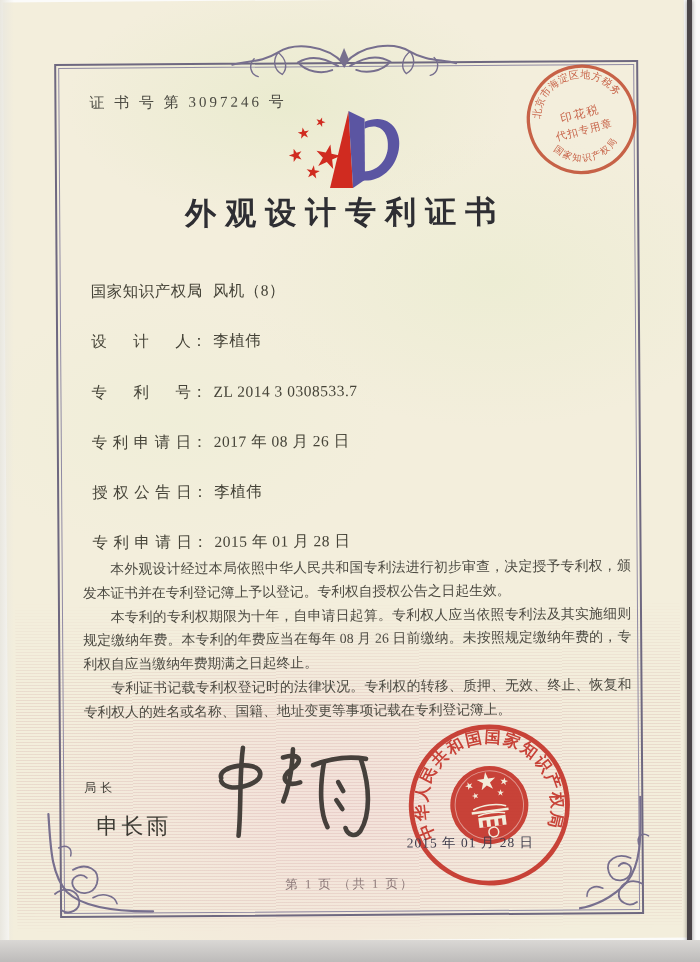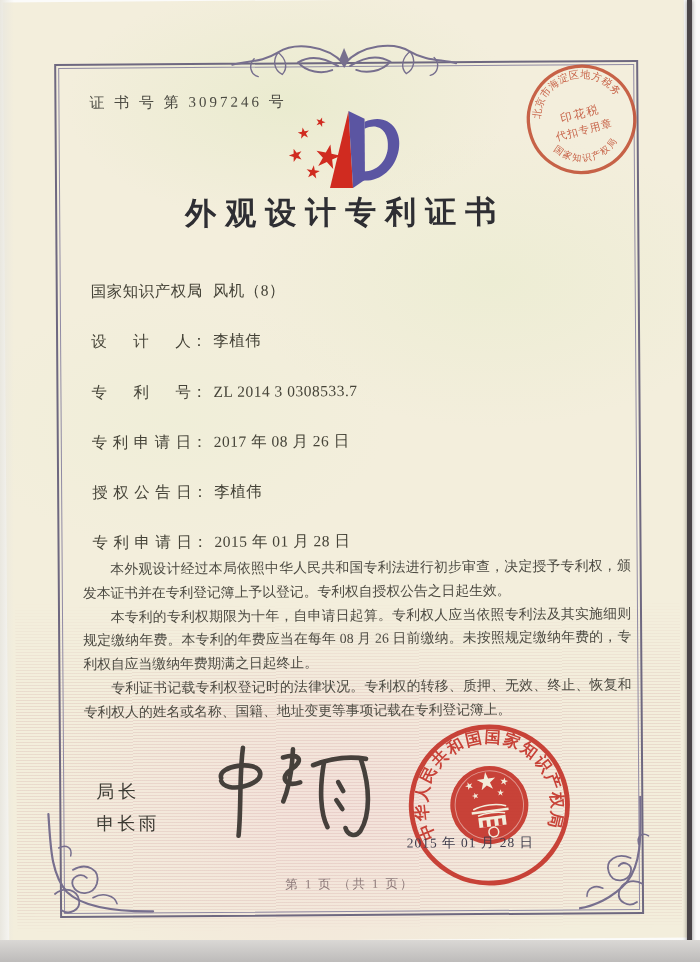--- a/index.html
+++ b/index.html
@@ -36,22 +36,22 @@
          font-size:31px;font-weight:700;letter-spacing:9px;color:#2e2e33;}
   .tax-seal{position:absolute;left:520px;top:63px;width:116px;height:116px;
             transform:rotate(-14deg);opacity:.88;}
   .frow{position:absolute;left:86px;white-space:nowrap;font-size:15.5px;color:#454338;letter-spacing:.5px;}
   .flabel{display:inline-block;width:100px;text-align:justify;text-align-last:justify;}
   .fcolon{margin-right:6px;}
   .r0{top:280px}.r1{top:330px}.r2{top:381px}.r3{top:431px}.r4{top:481px}.r5{top:531px}
   .body-text{position:absolute;left:76px;top:556px;width:548px;font-size:13.8px;
              line-height:23.8px;color:#4c4a42;text-align:justify;}
   .body-text p{margin:0;text-indent:2em;}
-  .director-title{position:absolute;left:88px;top:778px;font-size:18px;letter-spacing:4px;color:#3c3a33;}
-  .director-name{position:absolute;left:88px;top:810px;font-size:18px;letter-spacing:3px;color:#3c3a33;}
+  .director-title{position:absolute;left:76px;top:778px;font-size:12px;letter-spacing:4px;color:#3c3a33;}
+  .director-name{position:absolute;left:88px;top:810px;font-size:22px;letter-spacing:3px;color:#3c3a33;}
   .signature{position:absolute;left:165px;top:735px;width:230px;height:110px;z-index:3;}
   .office-seal{position:absolute;left:398px;top:723px;width:166px;height:166px;
                transform:rotate(-7deg);opacity:.92;z-index:4;}
   .issue-date{position:absolute;left:398px;top:835px;width:170px;font-size:13.5px;
               letter-spacing:1px;color:#3e3d4c;z-index:5;}
   .page-footer{position:absolute;left:51px;top:876px;width:580px;text-align:center;
                font-size:12.5px;letter-spacing:2px;color:#8b7878;}
   svg text{font-family:"Liberation Serif","DejaVu Serif",serif;}
 </style>
 </head>

